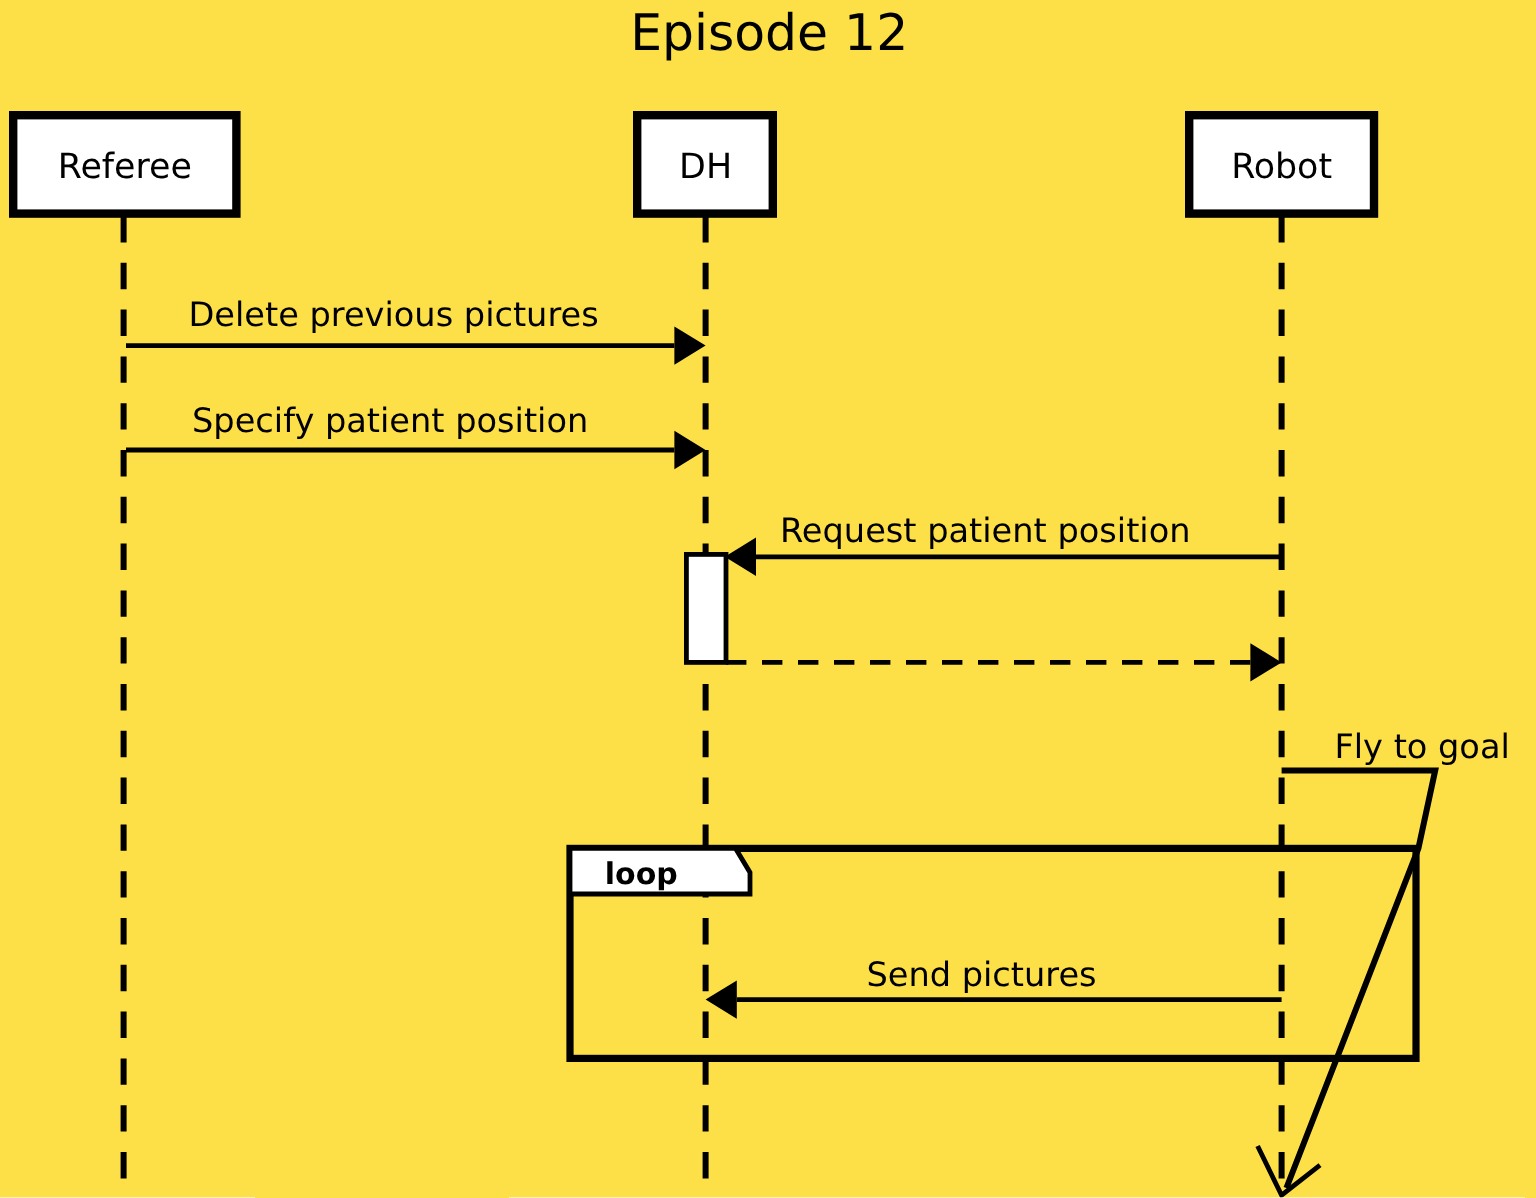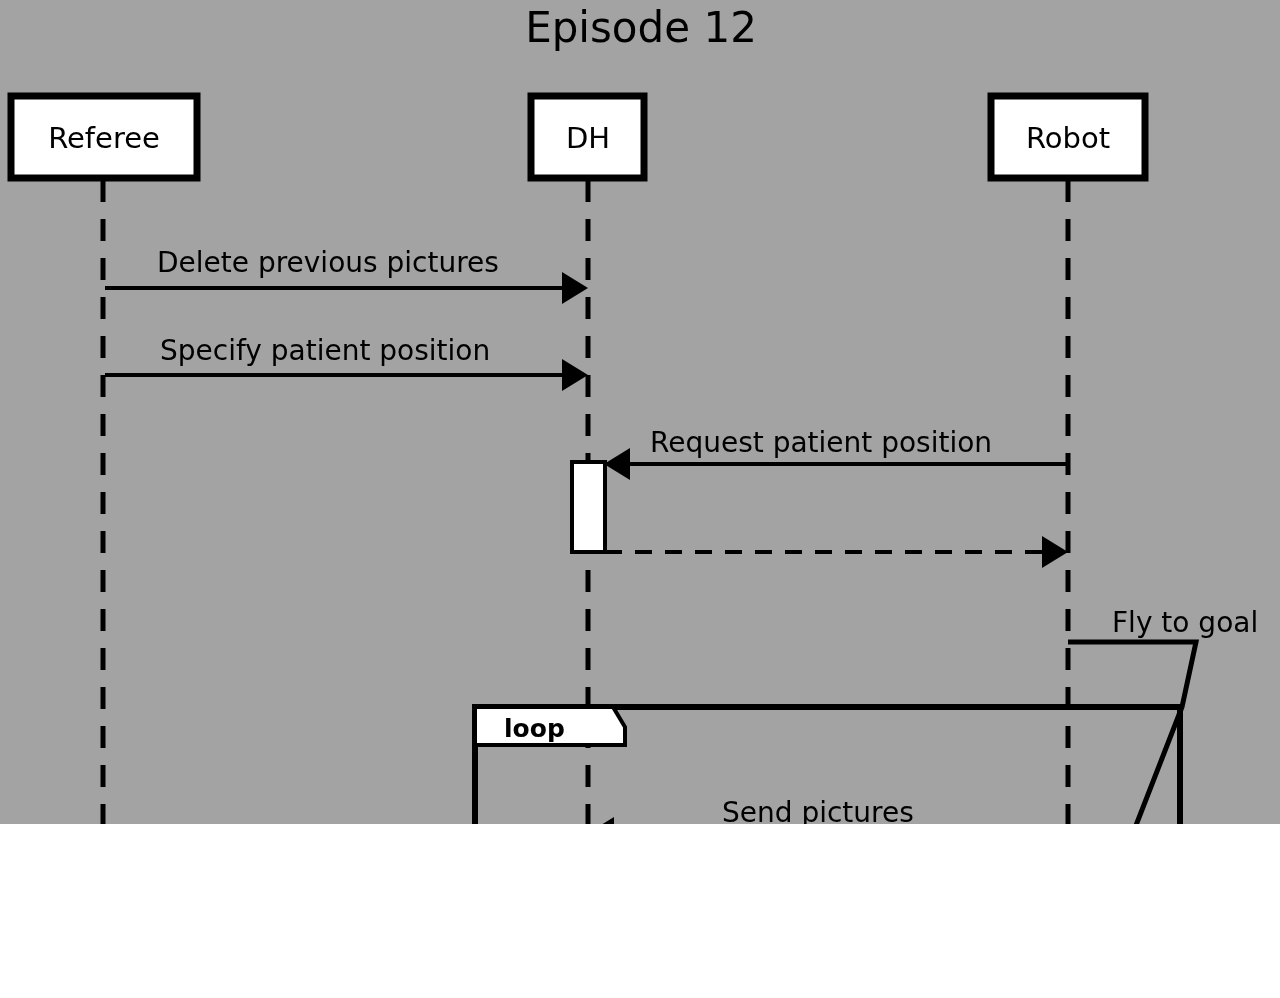--- a/index.html
+++ b/index.html
@@ -6,22 +6,22 @@
     margin: 0;
     padding: 0;
     background: #ffffff;
   }
   body {
     font-family: "DejaVu Sans", sans-serif;
   }
   #canvas {
     position: relative;
     width: 1280px;
-    height: 824px;
-    background: #a3a3a3;
+    height: 998px;
+    background: #fde047;
     overflow: hidden;
   }
   #diagram-svg {
     position: absolute;
     left: 0;
     top: 0;
     width: 1280px;
     height: 998px;
   }
   .dg-title {

